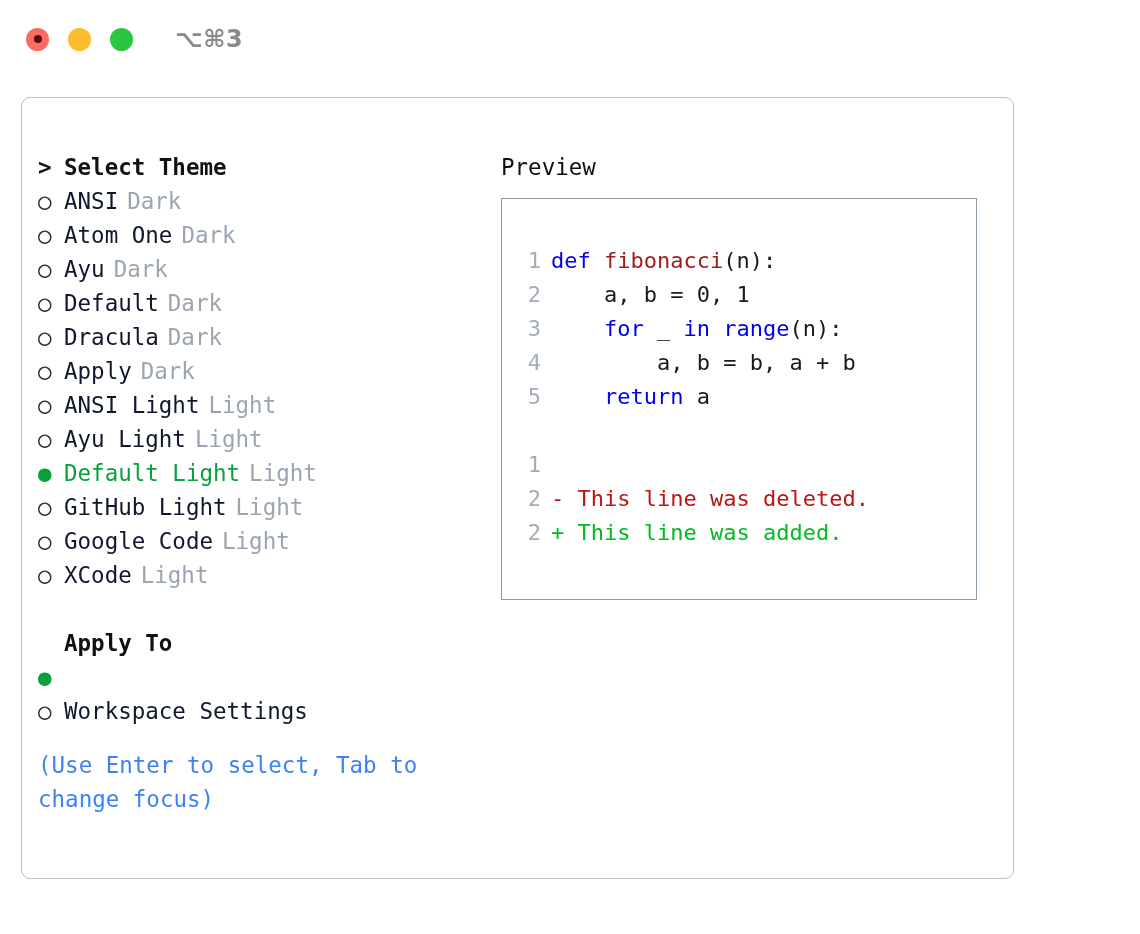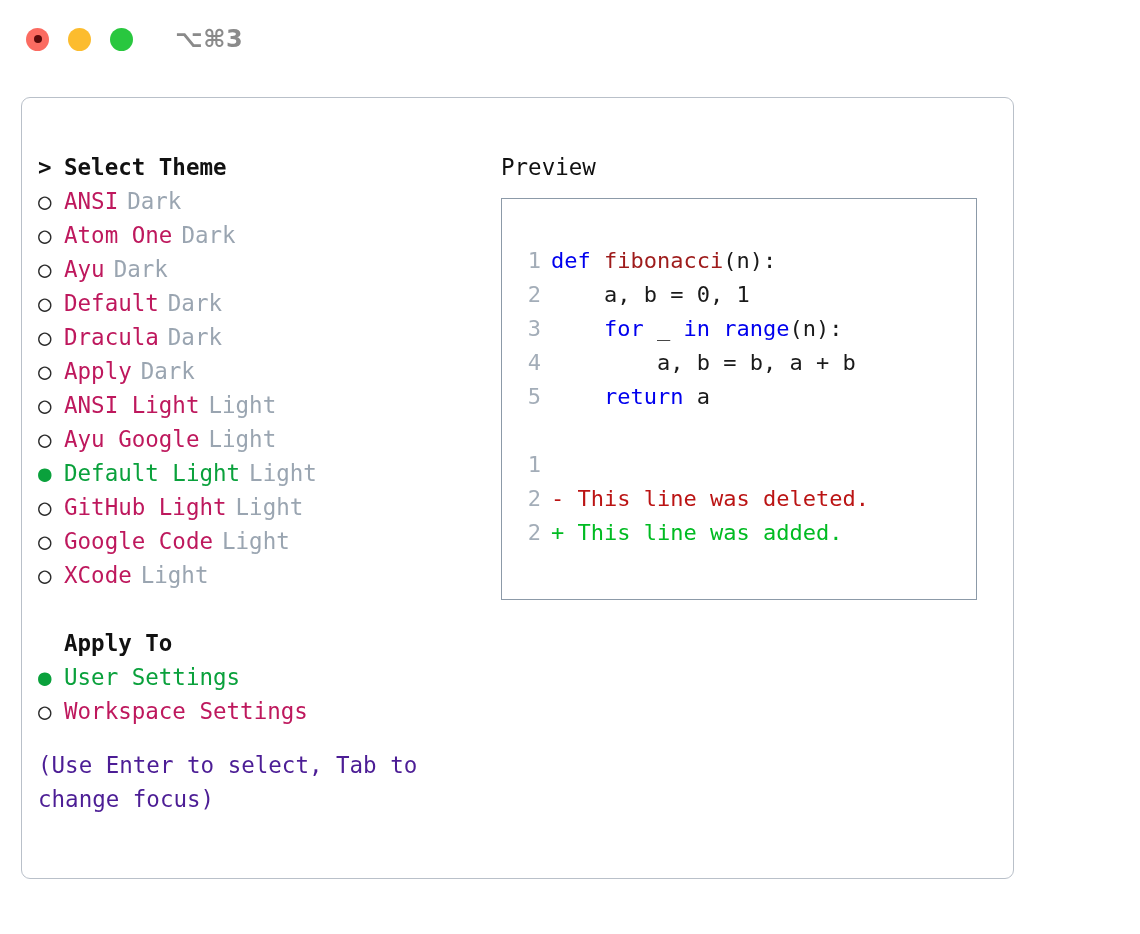--- a/index.html
+++ b/index.html
@@ -109,35 +109,35 @@
     color: #2b2b2b;
   }
   .marker.sel {
     color: #0aa13c;
   }
   .marker.blank { color: transparent; }
 
   .header-row .marker { font-weight: bold; color: #111; }
   .header-row .label  { font-weight: bold; color: #111; text-align: center; }
 
-  .label { color: #be185d; }
+  .label { color: #0f172a; }
   .label.selected { color: #0aa13c; text-align: center; }
   .label.bold { font-weight: bold; color: #111; }
   .label-sub {
     color: #9aa5b1;
     margin-left: 9px;
   }
 
   .spacer-row { height: 34px; }
 
   .hint {
     margin-top: 20px;
     font-size: 22.5px;
     line-height: 34px;
-    color: #4c1d95;
+    color: #3b82f6;
     width: 420px;
     white-space: normal;
   }
 
   
   .right-col {
     position: absolute;
     left: 479px;
     top: 52px;
     width: 500px;
@@ -253,21 +253,21 @@
         </div>
 
         <div class="row">
           <span class="marker">○</span>
           <span class="label">ANSI Light</span>
           <span class="label-sub">Light</span>
         </div>
 
         <div class="row">
           <span class="marker">○</span>
-          <span class="label">Ayu Google</span>
+          <span class="label">Ayu Light</span>
           <span class="label-sub">Light</span>
         </div>
 
         <div class="row">
           <span class="marker sel">●</span>
           <span class="label selected">Default Light</span>
           <span class="label-sub">Light</span>
         </div>
 
         <div class="row">
@@ -290,21 +290,20 @@
 
         <div class="spacer-row"></div>
 
         <div class="row">
           <span class="marker blank">○</span>
           <span class="label bold">Apply To</span>
         </div>
 
         <div class="row">
           <span class="marker sel">●</span>
-          <span class="label selected">User Settings</span>
         </div>
 
         <div class="row">
           <span class="marker">○</span>
           <span class="label">Workspace Settings</span>
         </div>
 
         <div class="hint">(Use Enter to select, Tab to change focus)</div>
       </div>
 

